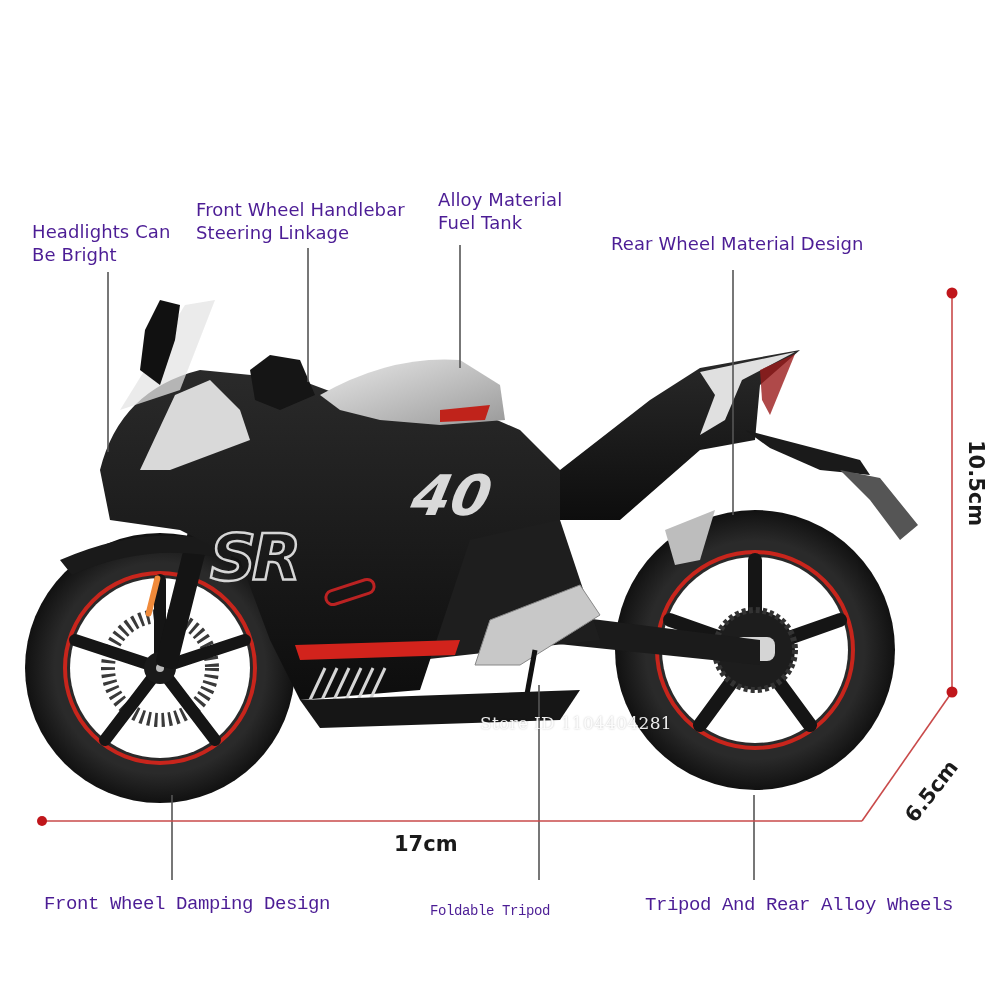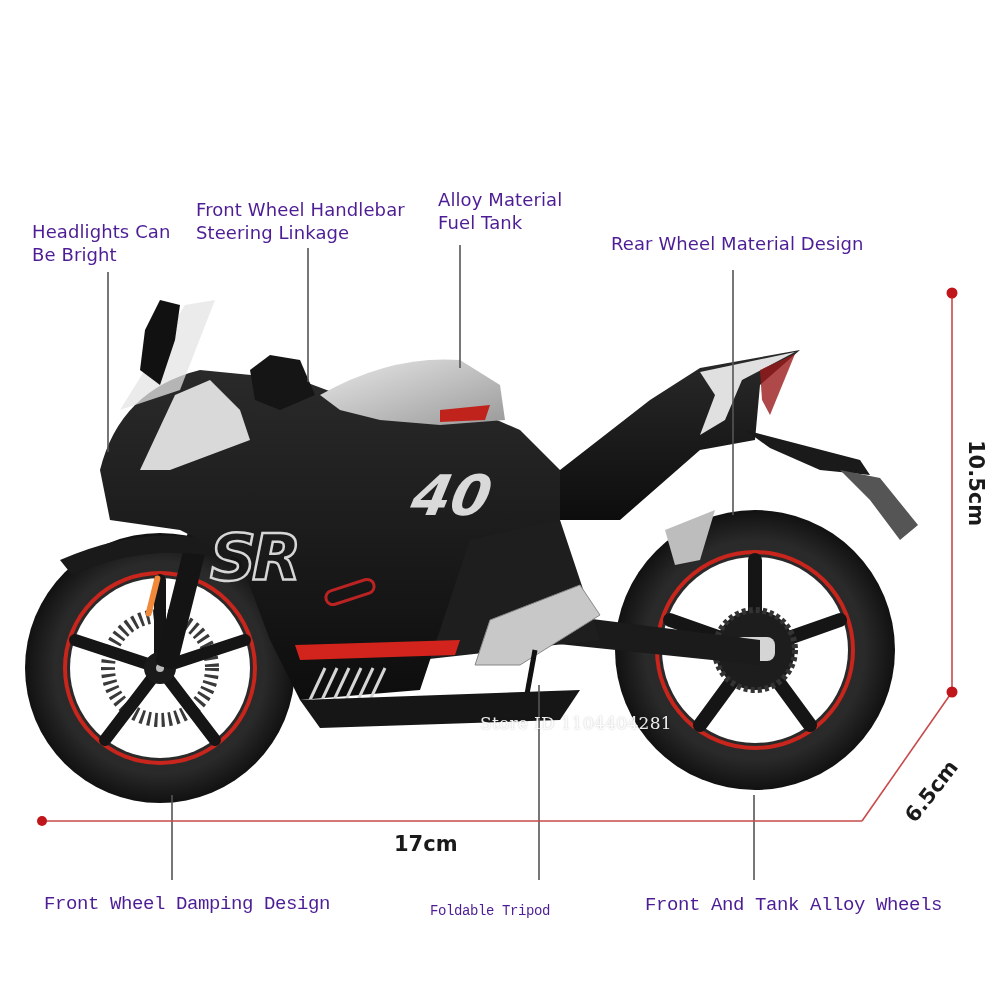--- a/index.html
+++ b/index.html
@@ -168,20 +168,20 @@
 
   <div class="label" style="left:32px; top:220px;">Headlights Can
 Be Bright</div>
   <div class="label" style="left:196px; top:198px;">Front Wheel Handlebar
 Steering Linkage</div>
   <div class="label" style="left:438px; top:188px; text-align:left;">Alloy Material
 Fuel Tank</div>
   <div class="label" style="left:611px; top:232px;">Rear Wheel Material Design</div>
   <div class="label condensed" style="left:44px; top:893px;">Front Wheel Damping Design</div>
   <div class="label condensed" style="left:430px; top:892px; font-size:14px;margin-top:8px;">Foldable Tripod</div>
-  <div class="label condensed" style="left:645px; top:894px;">Front And Tank Alloy Wheels</div>
+  <div class="label condensed" style="left:645px; top:894px;">Tripod And Rear Alloy Wheels</div>
 
   <div class="dim" style="left:394px; top:832px;">17cm</div>
   <div class="dim vertical" style="left:988px; top:440px;">10.5cm</div>
   <div class="dim diagonal" style="left:900px; top:812px;">6.5cm</div>
 
   <div class="watermark" style="left:480px; top:692px;margin-top:21px;">Store ID 1104404281</div>
 </div>
 
 </body></html>

